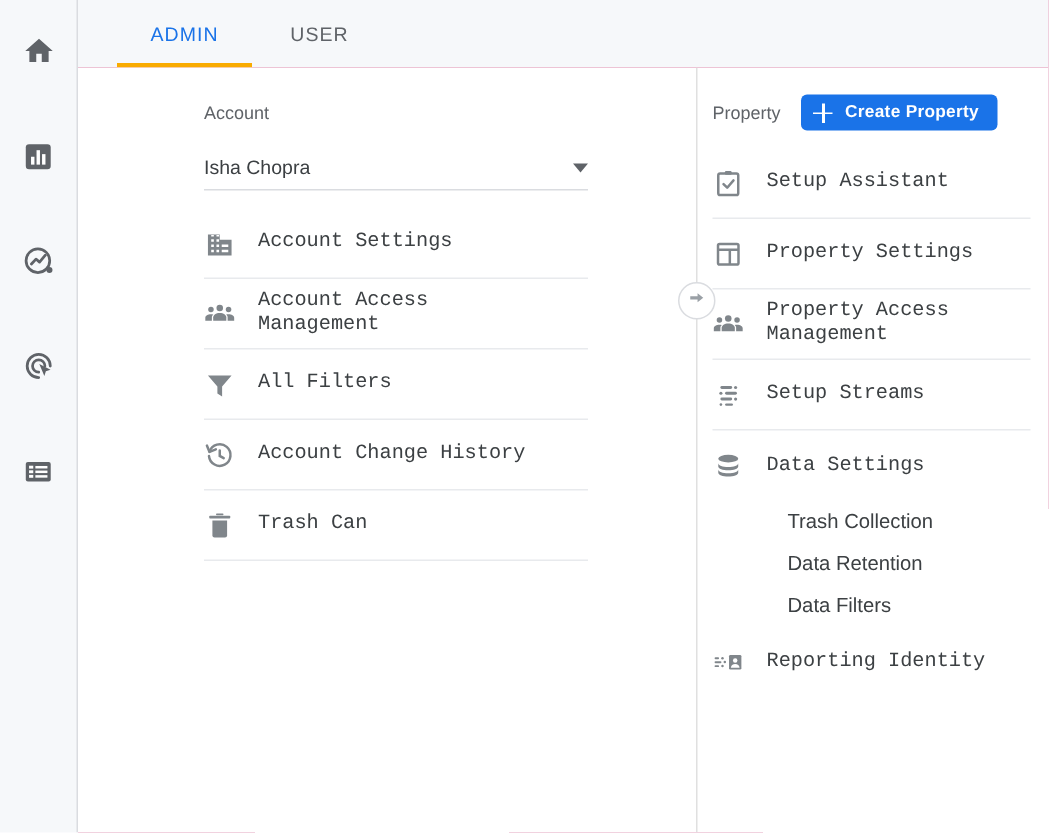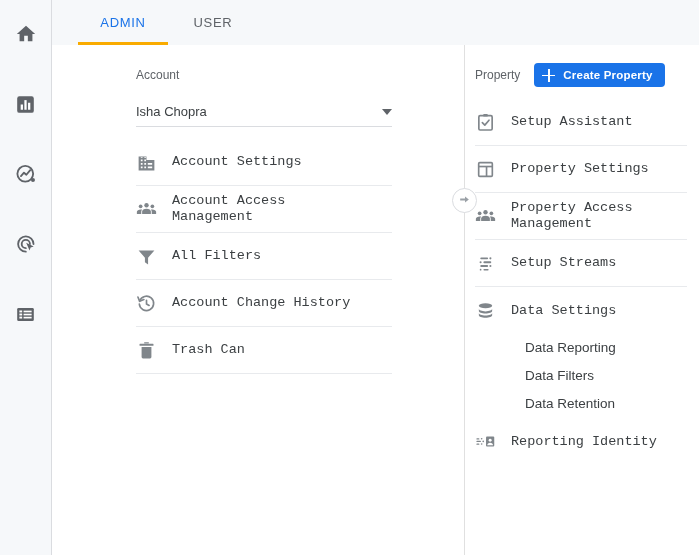--- a/index.html
+++ b/index.html
@@ -442,27 +442,27 @@
               <svg width="21" height="21" viewBox="0 0 24 24" fill="#80868b">
                   <ellipse cx="12" cy="6.6" rx="7.6" ry="2.9"></ellipse>
                   <path d="M4.4 10.1c0 1.6 3.4 2.9 7.6 2.9s7.6-1.3 7.6-2.9v2.4c0 1.6-3.4 2.9-7.6 2.9s-7.6-1.3-7.6-2.9z"></path>
                   <path d="M4.4 14.9c0 1.6 3.4 2.9 7.6 2.9s7.6-1.3 7.6-2.9v2.4c0 1.6-3.4 2.9-7.6 2.9s-7.6-1.3-7.6-2.9z"></path>
                 </svg>
             </span>
             <span class="menu-label">Data Settings</span>
           </div>
 
           <div class="sub-item">
-            <span class="menu-label">Data Reporting</span>
+            <span class="menu-label">Trash Collection</span>
+          </div>
+          <div class="sub-item">
+            <span class="menu-label">Data Retention</span>
           </div>
           <div class="sub-item">
             <span class="menu-label">Data Filters</span>
-          </div>
-          <div class="sub-item">
-            <span class="menu-label">Data Retention</span>
           </div>
 
 
           <div class="menu-item no-border">
             <span class="menu-icon">
               <svg width="21" height="21" viewBox="0 0 24 24" fill="#80868b">
                   <rect x="1.6" y="8.2" width="3.4" height="1.5" rx="0.7"></rect>
                   <rect x="1.6" y="11.2" width="5.2" height="1.5" rx="0.7"></rect>
                   <rect x="1.6" y="14.2" width="3.4" height="1.5" rx="0.7"></rect>
                   <circle cx="7.6" cy="8.9" r="0.95"></circle>

